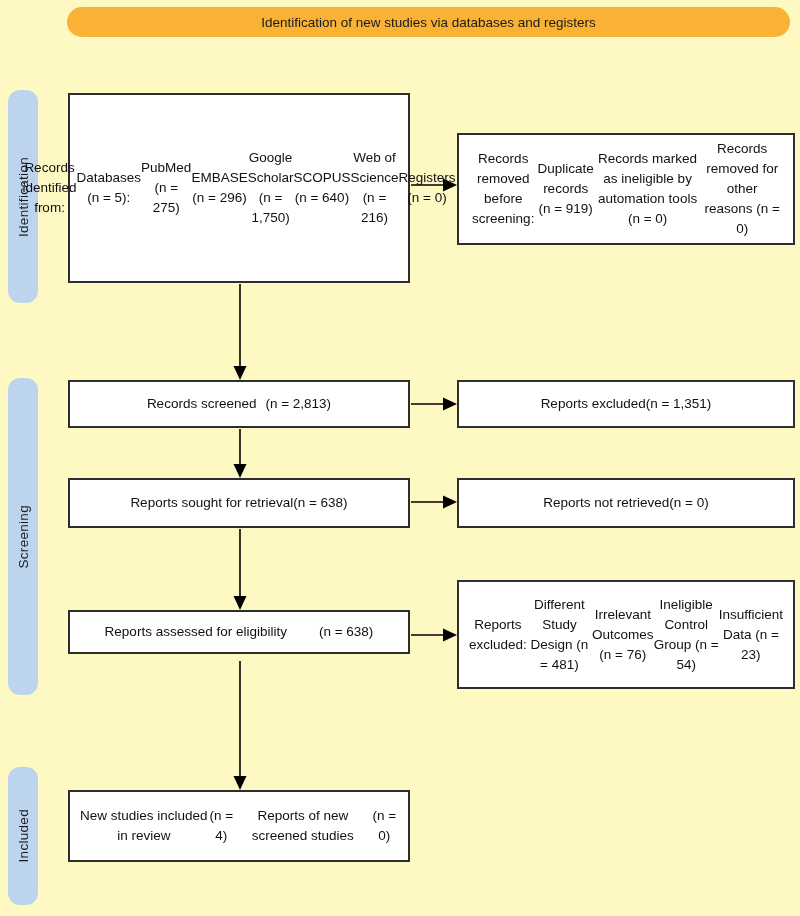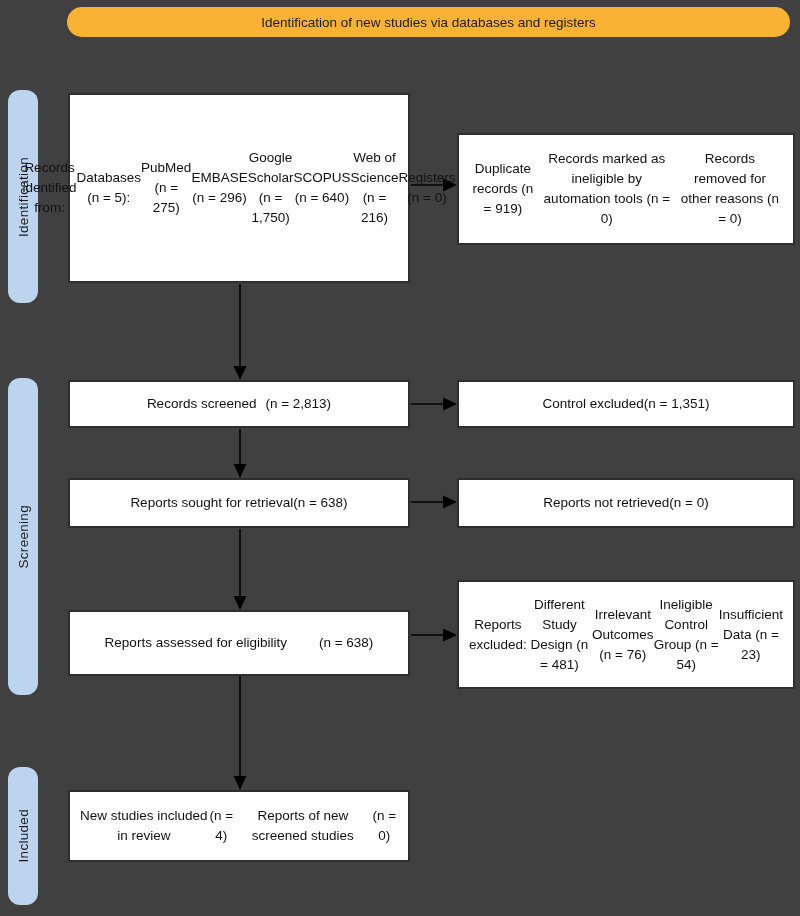--- a/index.html
+++ b/index.html
@@ -5,21 +5,21 @@
   html, body {
     margin: 0;
     padding: 0;
     background: #ffffff;
     font-family: "Liberation Sans", sans-serif;
   }
   #canvas {
     position: relative;
     width: 800px;
     height: 916px;
-    background: #404040;
+    background: #fef9c3;
     overflow: hidden;
   }
   
   .banner {
     position: absolute;
     left: 67px;
     top: 7px;
     width: 723px;
     height: 30px;
     background: var(--banner-bg, #F9B233);
@@ -69,21 +69,21 @@
     padding: 2px 10px;
   }
   .col-left  { left: 68px;  width: 342px; }
   .col-right { left: 457px; width: 338px; }
   #box-records-identified   { top: 93px;  height: 190px; }
   #box-records-removed      { top: 133px; height: 112px; }
   #box-records-screened     { top: 380px; height: 48px; gap: 9px; }
   #box-records-excluded     { top: 380px; height: 48px; }
   #box-reports-sought       { top: 478px; height: 50px; }
   #box-reports-not-retrieved{ top: 478px; height: 50px; }
-  #box-reports-assessed     { top: 610px; height: 66px; gap: 32px; }
+  #box-reports-assessed     { top: 610px; height: 44px; gap: 32px; }
   #box-reports-excluded     { top: 580px; height: 109px; }
   #box-new-studies          { top: 790px; height: 72px; }
   
   #arrows {
     position: absolute;
     left: 0;
     top: 0;
     width: 800px;
     height: 916px;
     pointer-events: none;
@@ -178,27 +178,28 @@
   </div>
 
   <div class="fbox col-left" id="box-new-studies">
     <div>New studies included in review</div>
     <div>(n = 4)</div>
     <div>Reports of new screened studies</div>
     <div>(n = 0)</div>
   </div>
 
   <div class="fbox col-right" id="box-records-removed">
+    <div>Records removed before screening:</div>
     <div>Duplicate records (n = 919)</div>
     <div>Records marked as ineligible by automation tools (n = 0)</div>
     <div>Records removed for other reasons (n = 0)</div>
   </div>
 
   <div class="fbox col-right" id="box-records-excluded">
-    <div>Control excluded</div>
+    <div>Reports excluded</div>
     <div>(n = 1,351)</div>
   </div>
 
   <div class="fbox col-right" id="box-reports-not-retrieved">
     <div>Reports not retrieved</div>
     <div>(n = 0)</div>
   </div>
 
   <div class="fbox col-right" id="box-reports-excluded">
     <div>Reports excluded:</div>

